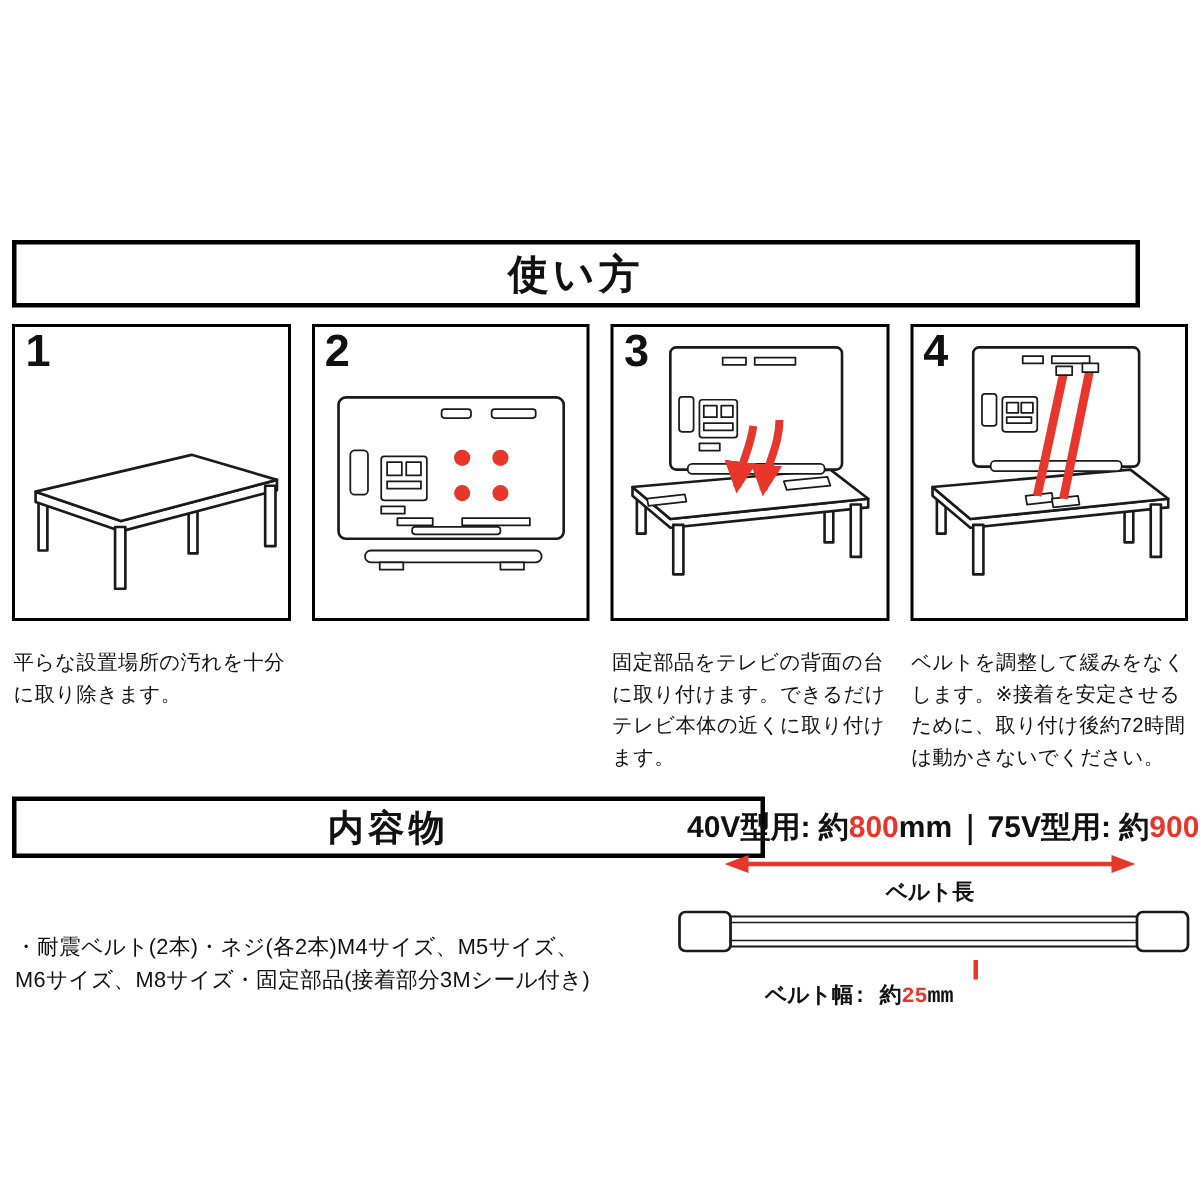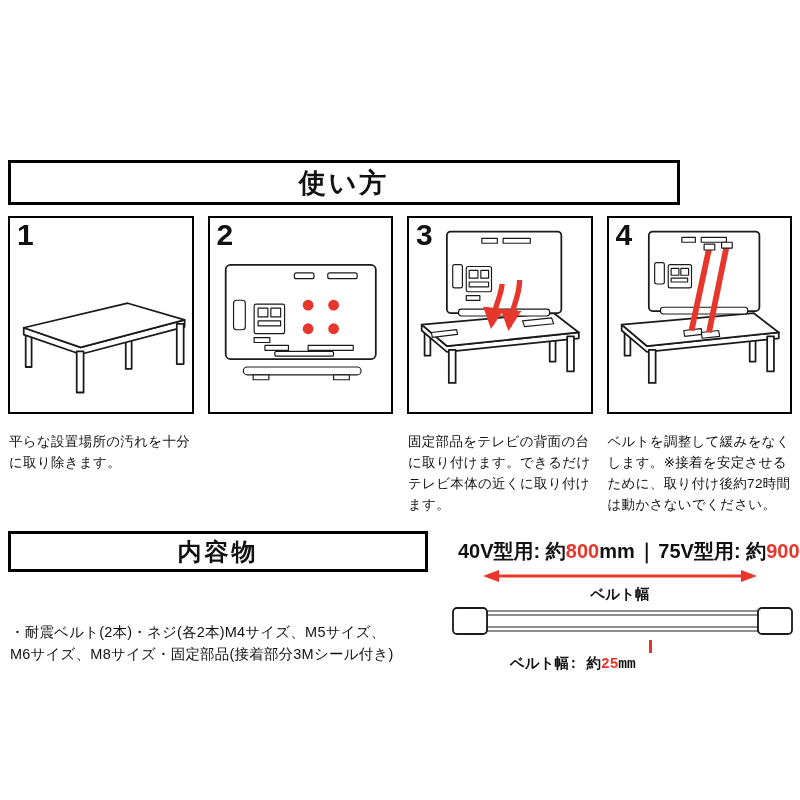--- a/index.html
+++ b/index.html
@@ -7,21 +7,21 @@
   html, body { background: #fff; }
   body {
     width: 800px; height: 800px;
     font-family: "Liberation Sans", "DejaVu Sans", sans-serif;
     color: #111;
   }
   .page { position: relative; width: 800px; height: 800px; background: #fff; overflow: hidden; }
 
   
   .usage-header {
-    position: absolute; left: 8px; top: 160px; width: 672px; height: 45px;
+    position: absolute; left: 8px; top: 160px; width: 752px; height: 45px;
     border: 3px solid #000; display: flex; align-items: center; justify-content: center;
     font-size: 27px; font-weight: bold; letter-spacing: 3px;
   }
   .steps-row { position: absolute; left: 8px; top: 216px; width: 784px; display: flex; gap: 14px; }
   .step { flex: 1; min-width: 0; }
   .panel { position: relative; height: 198px; border: 2.5px solid #000; background: #fff; }
   .step-num { position: absolute; top: 1px; left: 7px; font-size: 30px; font-weight: bold; line-height: 1.05; z-index: 2; }
   .panel svg { display: block; width: 100%; height: 100%; }
   .caption { margin-top: 18px; padding: 0 1px; font-size: 13.5px; line-height: 1.55; letter-spacing: 0.3px; }
 
@@ -30,21 +30,21 @@
   .sketch-thin { stroke: var(--ink); stroke-width: 1.2; fill: #fff; stroke-linejoin: round; }
   .accent-dot { fill: var(--accent); stroke: none; }
   .accent-shape { fill: var(--accent); stroke: none; }
   .accent-line { stroke: var(--accent); stroke-width: 3; }
   .belt-path { stroke: var(--accent); stroke-width: 5.5; fill: none; stroke-linecap: butt; }
   .belt-straight { stroke: var(--accent); stroke-width: 6; fill: none; }
   .thin-line { stroke: var(--ink); stroke-width: 1; }
 
   
   .contents-header {
-    position: absolute; left: 8px; top: 531px; width: 420px; height: 41px;
+    position: absolute; left: 8px; top: 531px; width: 502px; height: 41px;
     border: 3px solid #000; display: flex; align-items: center; justify-content: center;
     font-size: 24px; font-weight: bold; letter-spacing: 3px;
   }
   .contents-text { position: absolute; left: 10px; top: 580px; width: 440px; font-size: 14.5px; line-height: 22px; letter-spacing: 0.2px; margin-top: 41px; }
 
   
   .spec { position: absolute; left: 450px; top: 531px; width: 348px; height: 160px; }
   .sizes-line { position: absolute; left: 8px; top: 7px; font-size: 20px; font-weight: bold; white-space: nowrap; }
   .red { color: var(--accent); }
   .sep { padding: 0 2px; }
@@ -209,21 +209,21 @@
     <div class="sizes-line">
       <span>40V型用: 約</span><span class="red">800</span><span>mm</span><span class="sep">｜</span><span>75V型用: 約</span><span class="red">900</span><span>mm</span>
     </div>
 
     <svg class="arrow-svg" viewBox="0 0 274 14">
       <line x1="14" y1="7" x2="260" y2="7" class="accent-line"></line>
       <polygon points="0,7 16,1 16,13" class="accent-shape"></polygon>
       <polygon points="274,7 258,1 258,13" class="accent-shape"></polygon>
     </svg>
 
-    <div class="length-label">ベルト幅</div>
+    <div class="length-label">ベルト長</div>
 
     <svg class="belt-svg" viewBox="0 0 345 32">
       <rect x="37" y="6" width="271" height="20" class="sketch-thin"></rect>
       <line x1="37" y1="10" x2="308" y2="10" class="thin-line"></line>
       <line x1="37" y1="22" x2="308" y2="22" class="thin-line"></line>
       <rect x="3" y="3" width="34" height="26" rx="4" class="sketch"></rect>
       <rect x="308" y="3" width="34" height="26" rx="4" class="sketch"></rect>
     </svg>
 
     <div class="width-tick"></div>

